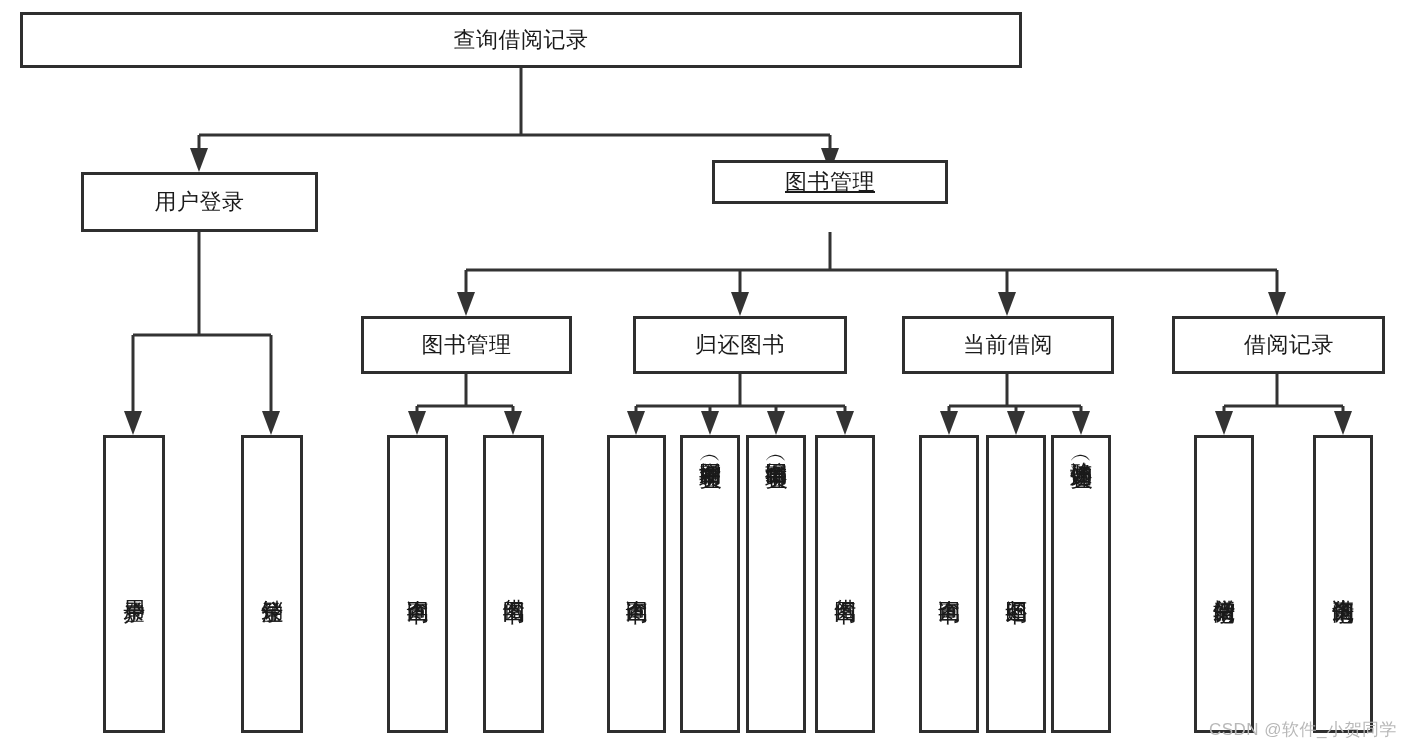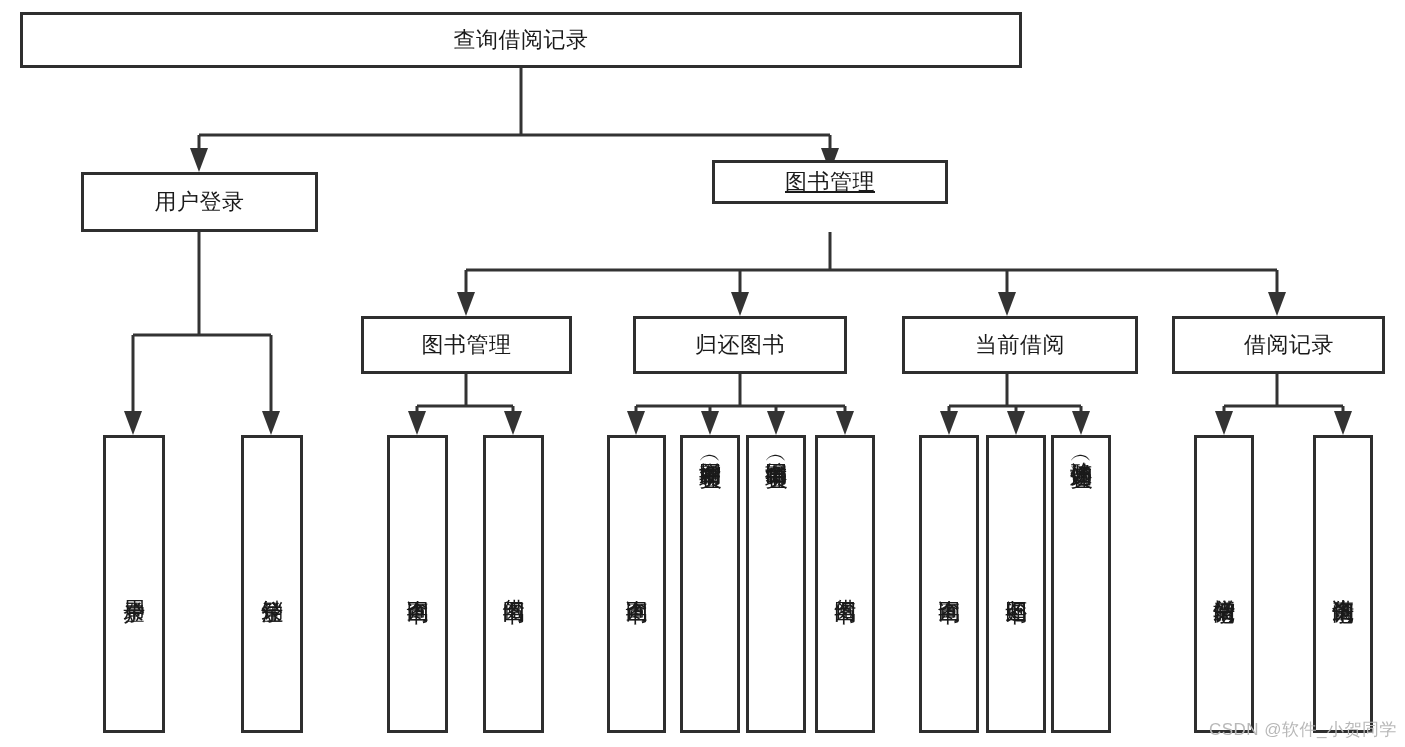--- a/index.html
+++ b/index.html
@@ -123,21 +123,21 @@
     <polygon points="1343,435 1334,411 1352,411"></polygon>
   </svg>
 
   <div class="node node-h" style="left:20px;top:12px;width:1002px;height:56px;">查询借阅记录</div>
 
   <div class="node node-h" style="left:81px;top:172px;width:237px;height:60px;">用户登录</div>
   <div class="node node-h" style="left:712px;top:160px;width:236px;height:44px;text-decoration:underline;">图书管理</div>
 
   <div class="node node-h" style="left:361px;top:316px;width:211px;height:58px;">图书管理</div>
   <div class="node node-h" style="left:633px;top:316px;width:214px;height:58px;">归还图书</div>
-  <div class="node node-h" style="left:902px;top:316px;width:236px;height:58px;">当前借阅</div>
+  <div class="node node-h" style="left:902px;top:316px;width:212px;height:58px;">当前借阅</div>
   <div class="node node-h" style="left:1172px;top:316px;width:213px;height:58px;padding-left:21px;">借阅记录</div>
 
   <div class="node node-v" style="left:103px;top:435px;width:62px;height:298px;">用户登录</div>
   <div class="node node-v" style="left:241px;top:435px;width:62px;height:298px;">注销登录</div>
 
   <div class="node node-v" style="left:387px;top:435px;width:61px;height:298px;">查询图书</div>
   <div class="node node-v" style="left:483px;top:435px;width:61px;height:298px;">借阅图书</div>
 
   <div class="node node-v" style="left:607px;top:435px;width:59px;height:298px;">查询图书</div>
   <div class="node node-v topalign" style="left:680px;top:435px;width:60px;height:298px;">新增图书（管理员）</div>

